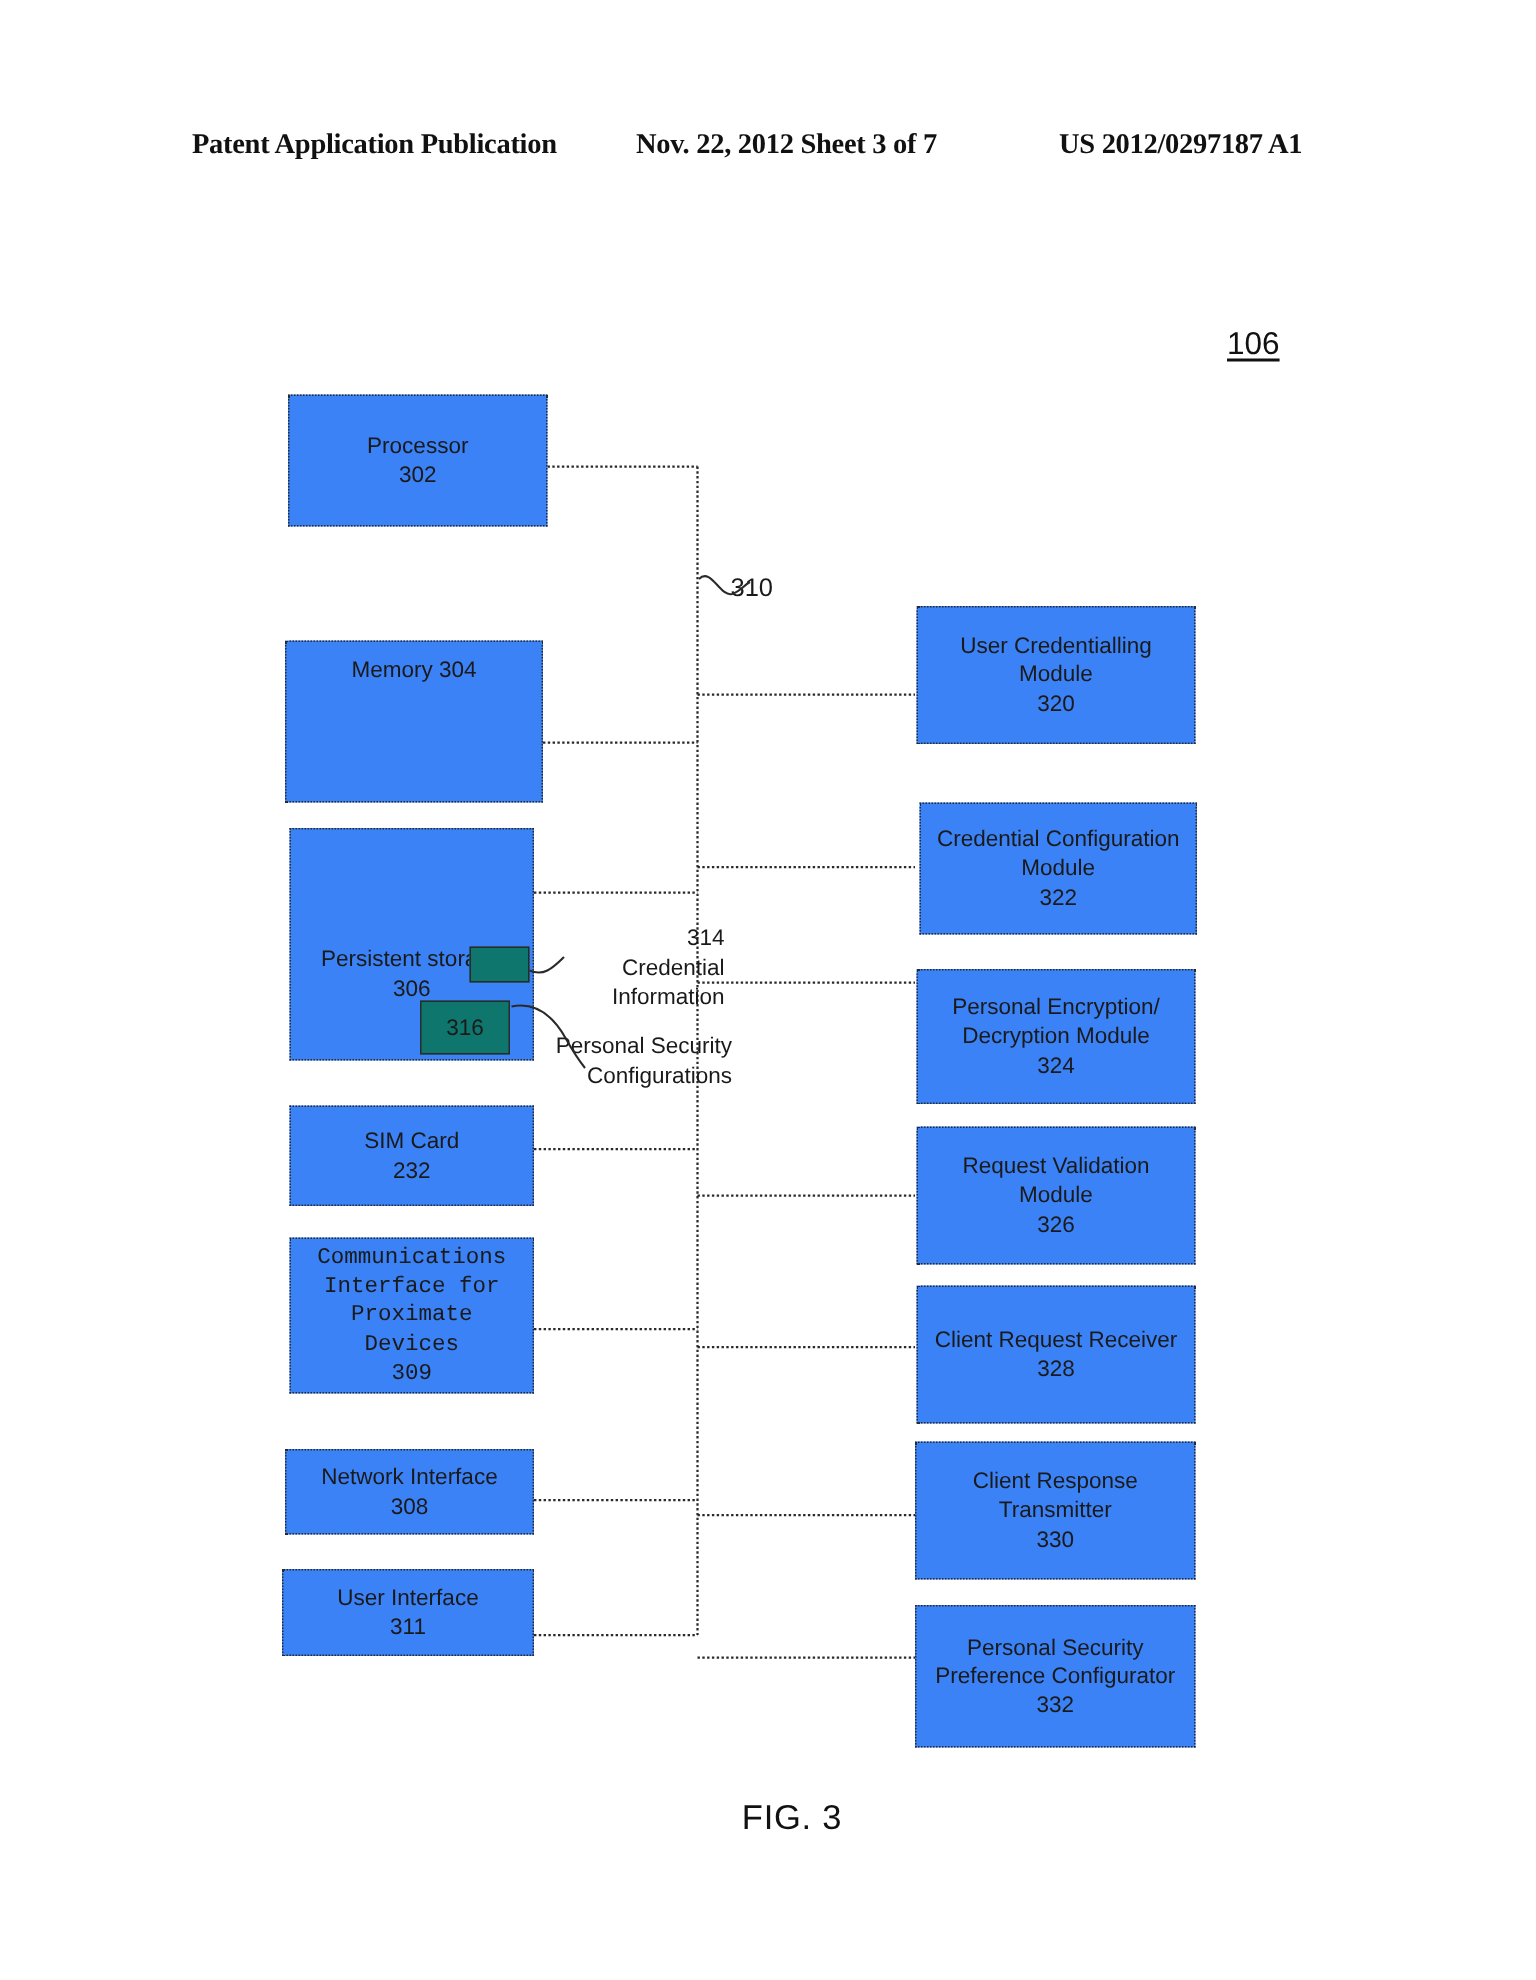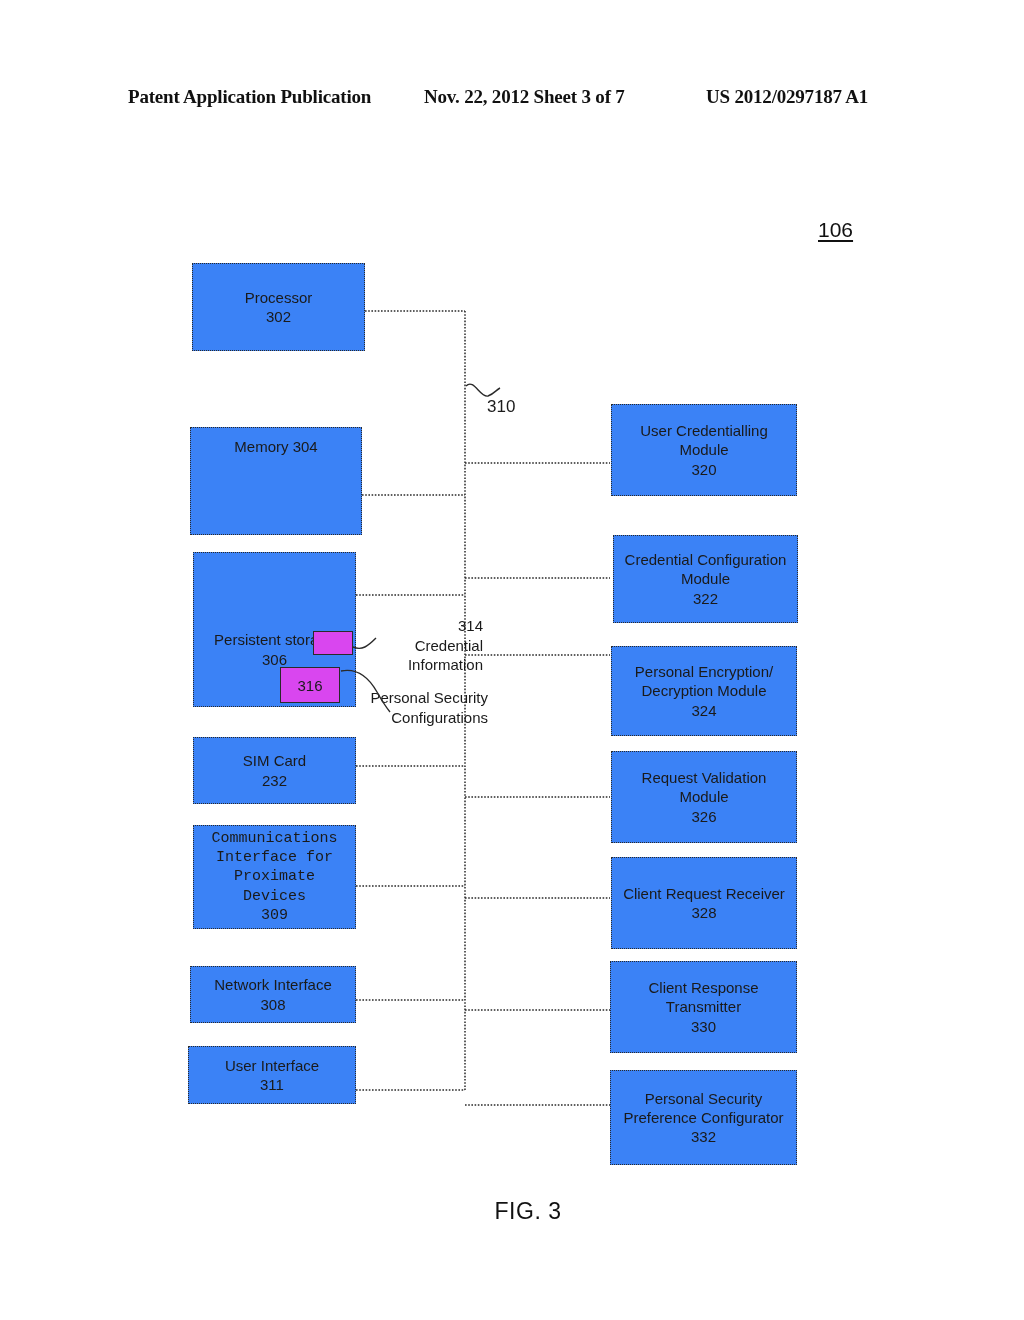--- a/index.html
+++ b/index.html
@@ -82,21 +82,21 @@
     display: block;
     white-space: pre-line;
     padding: 0 5px;
   }
 
   
   .subbox {
     position: absolute;
     box-sizing: border-box;
     border: 1.4px solid #2a2a2a;
-    background: #d946ef;
+    background: #0f766e;
     font-size: 15px;
     display: flex;
     align-items: center;
     justify-content: center;
     z-index: 5;
     color: #1a1a1a;
   }
 
   
   .annot {
@@ -263,15 +263,15 @@
   <g fill="none" stroke="#2a2a2a" stroke-width="1.4">
 
     <path d="M466,386 C474,378 480,398 488,396 C494,394 496,390 500,388"></path>
 
     <path d="M353,647 C362,651 368,646 376,638"></path>
 
     <path d="M341,671 C356,668 368,676 377,692 C382,701 386,707 390,712"></path>
   </g>
 </svg>
 
-<div class="annot left-align" style="left:487px; top:396px; font-size:17px;">310</div>
+<div class="annot left-align" style="left:487px; top:381px; font-size:17px;">310</div>
 
 <div id="figure-caption">FIG. 3</div>
 
 </body></html>

